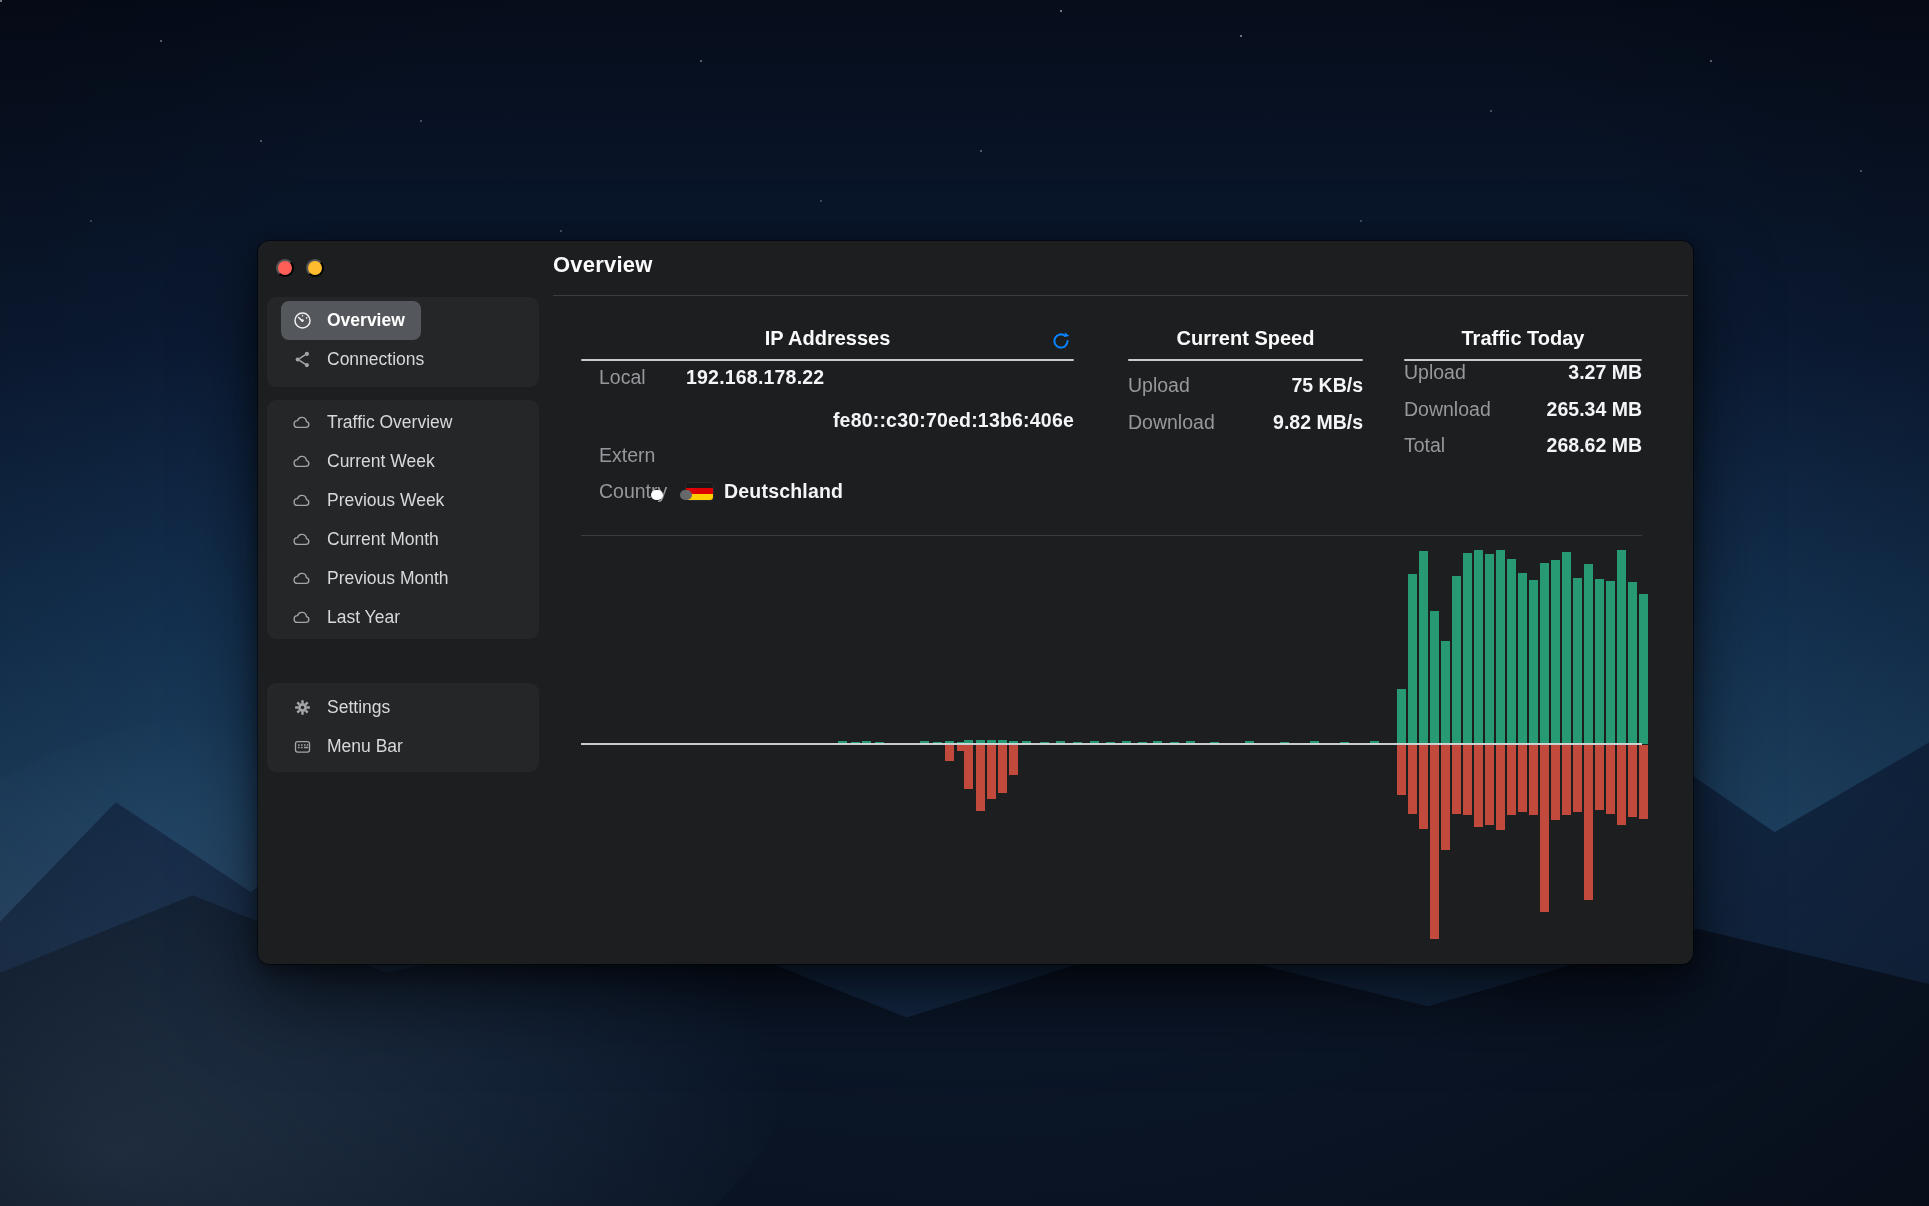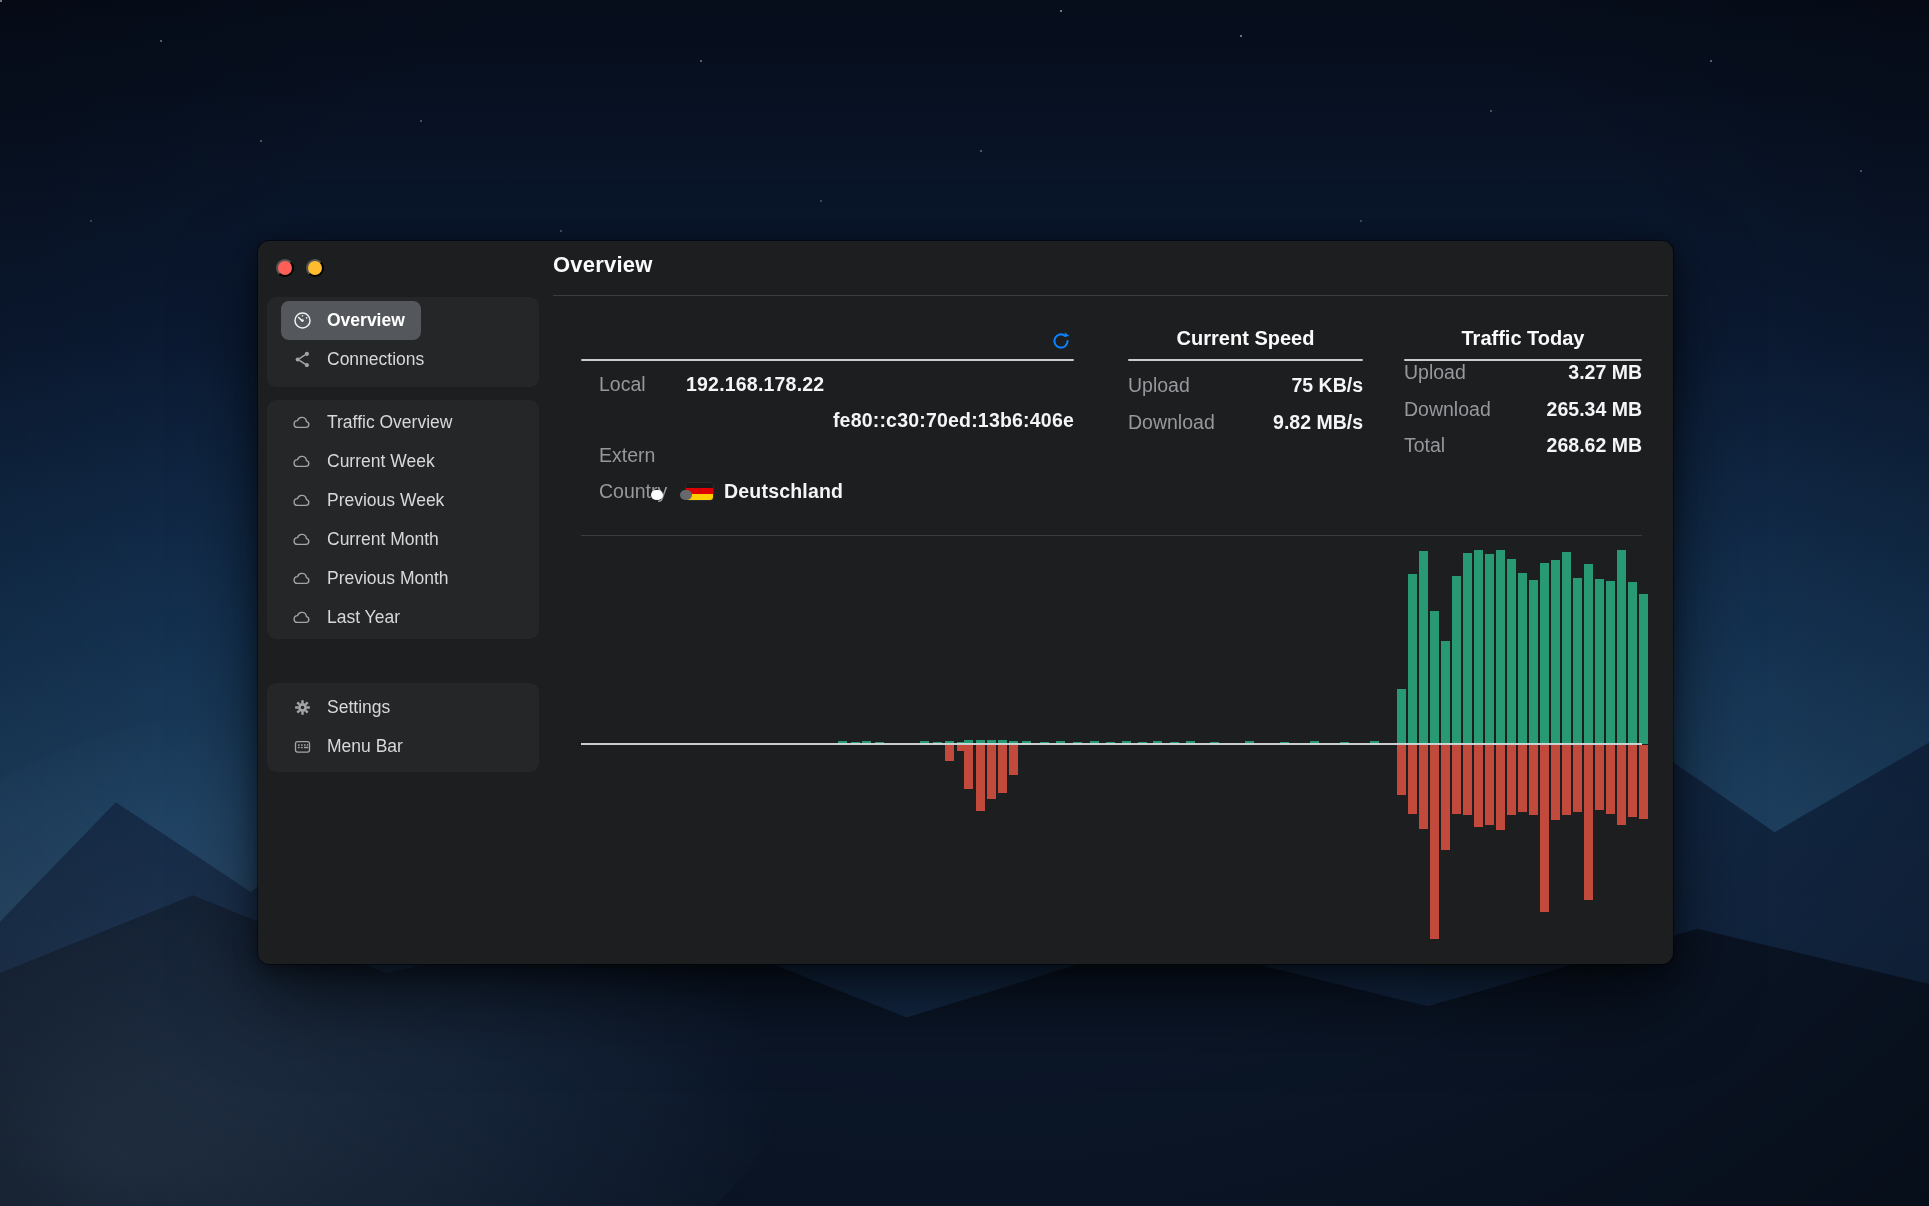--- a/index.html
+++ b/index.html
@@ -17,21 +17,21 @@
   .mtn-back{position:absolute;left:0;bottom:0;width:100%;height:62%;background:#10233f;opacity:.85;
     clip-path:polygon(0 62%,6% 46%,13% 58%,22% 40%,30% 56%,40% 44%,52% 60%,63% 38%,72% 52%,83% 34%,92% 50%,100% 38%,100% 100%,0 100%);}
   .mtn-front{position:absolute;left:0;bottom:0;width:100%;height:46%;background:#0b1628;
     clip-path:polygon(0 58%,10% 44%,20% 58%,34% 48%,47% 66%,60% 52%,74% 64%,88% 50%,100% 60%,100% 100%,0 100%);}
   .dune-light{position:absolute;left:-180px;bottom:-140px;width:980px;height:640px;border-radius:50%;
     background:radial-gradient(ellipse at 30% 70%,rgba(120,160,200,.28) 0%,rgba(80,120,165,.14) 45%,rgba(0,0,0,0) 70%);}
   .vignette{position:absolute;inset:0;background:radial-gradient(ellipse at 50% 40%,rgba(0,0,0,0) 55%,rgba(0,0,0,.35) 100%);}
 
   
   .window{position:absolute;left:258px;top:241px;width:1415px;height:723px;background:#1c1e20;border-radius:11px;
-    box-shadow:0 34px 80px rgba(0,0,0,.6),0 6px 22px rgba(0,0,0,.45),0 0 0 1px rgba(0,0,0,.45);color:#f2f3f5;}
+    box-shadow:0 34px 80px rgba(0,0,0,.6),0 6px 22px rgba(0,0,0,.45),0 0 0 1px rgba(0,0,0,.45);color:#f2f3f5;padding-left:20px;}
   .titlebar{position:absolute;left:0;top:0;right:0;height:54px;}
   .tl{position:absolute;top:18px;width:18px;height:18px;border-radius:50%;}
   .tl.close{left:18px;background:#ff5f57;}
   .tl.min{left:48px;background:#febc2e;}
   .window-title{position:absolute;left:295px;top:11px;font-size:22px;font-weight:bold;color:#fbfbfc;letter-spacing:.2px;}
 
   
   .sidebar{position:absolute;left:9px;top:0;width:272px;bottom:0;}
   .side-group{position:absolute;left:0;width:272px;background:#242628;border-radius:9px;}
   .g1{top:56px;height:90px;padding-top:4px;box-sizing:border-box;}
@@ -194,31 +194,32 @@
               </svg>
             </span>
             <span class="label">Menu Bar</span>
           </div>
         </div>
     </div>
 
     <div class="main">
       <div class="title-divider"></div>
 
+      <div class="sec-title col-ip">IP Addresses</div>
       <div class="sec-underline col-ip"></div>
       <button class="refresh-btn" title="">
         <span class="icon">
           <svg viewBox="0 0 24 24" width="24" height="24">
               <path d="M18.6 12a6.6 6.6 0 1 1-2.4-5.1" fill="none" stroke="#0a84ff" stroke-width="2" stroke-linecap="round"></path>
               <path d="M15.6 3.2l.5 4.6 4.4-.8z" fill="#0a84ff"></path>
             </svg>
         </span>
       </button>
       <div class="ip-rows">
-          <div class="ip-row" style="top: 131px;">
+          <div class="ip-row" style="top: 124px;">
             <span class="ip-label">Local</span>
             <span class="ip-value">192.168.178.22</span>
           </div>
           <div class="ip-row" style="top: 167px; justify-content: flex-end;">
             <span class="ip-label"></span>
             <span class="ip-value">fe80::c30:70ed:13b6:406e</span>
           </div>
           <div class="ip-row" style="top: 202px; justify-content: space-between;">
             <span class="ip-label">Extern</span>
           </div>

